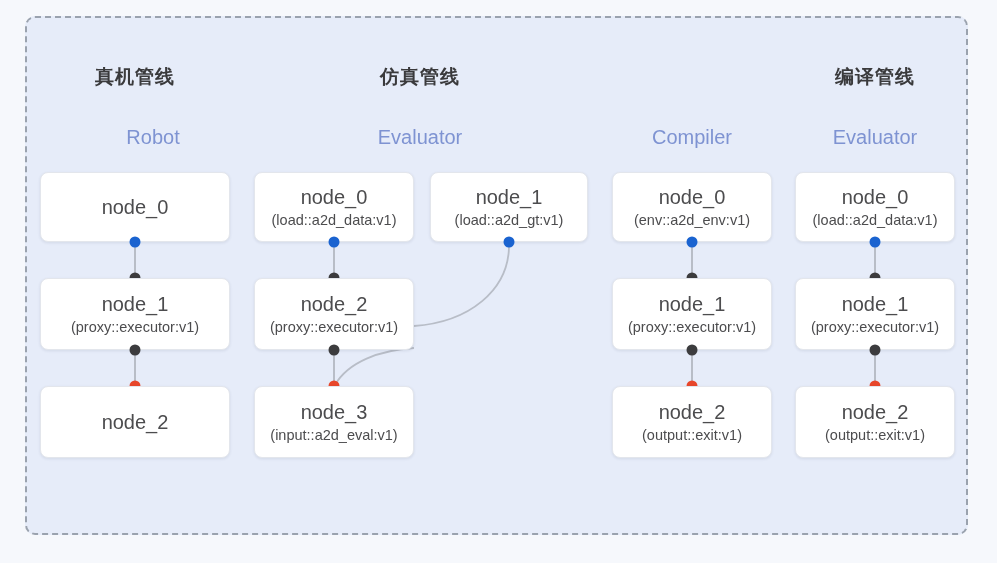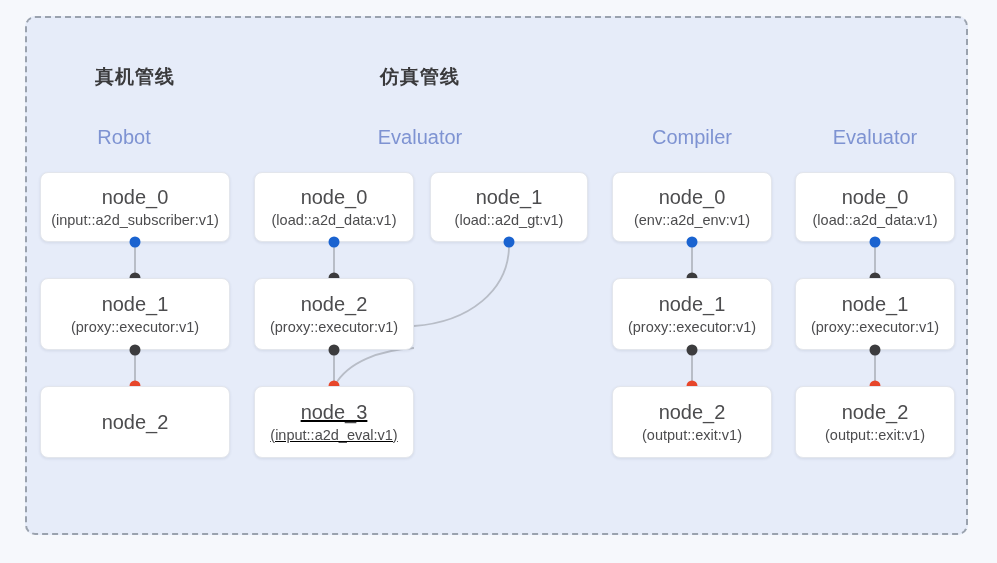--- a/index.html
+++ b/index.html
@@ -112,25 +112,24 @@
   <div class="panel"></div>
 
   <svg class="edges" viewBox="0 0 997 563" xmlns="http://www.w3.org/2000/svg">
     <path d="M 509 247 C 508 290 470 322 414 326" fill="none" stroke="#b8bdc7" stroke-width="1.8"></path>
     <path d="M 414 348 C 380 350 348 362 335 385" fill="none" stroke="#b8bdc7" stroke-width="1.8"></path>
   </svg>
 
   <div class="columns">
 
     <div class="col-title-cn" style="left:45px; top:64px; width:180px;">真机管线</div>
-    <div class="col-title-en" style="left:34px; top:126px; width:180px;">Robot</div>
+    <div class="col-title-en" style="left:63px; top:126px; width:180px;">Robot</div>
 
     <div class="node" style="left:40px; top:172px; width:190px; height:70px;">
       <div class="node-id">node_0</div>
-      <div class="node-type">(input::a2d_subscriber:v1)</div>
     </div>
     <div class="edge-line" style="left:135px; top:242px; height:36px;"></div>
     <div class="port port-out-blue" style="left:135px; top:242px;"></div>
     <div class="port port-in-dark" style="left:135px; top:278px;"></div>
 
     <div class="node" style="left:40px; top:278px; width:190px; height:72px;">
       <div class="node-id">node_1</div>
       <div class="node-type">(proxy::executor:v1)</div>
     </div>
     <div class="edge-line" style="left:135px; top:350px; height:36px;"></div>
@@ -159,21 +158,21 @@
     <div class="port port-in-dark" style="left:334px; top:278px;"></div>
 
     <div class="node" style="left:254px; top:278px; width:160px; height:72px;">
       <div class="node-id">node_2</div>
       <div class="node-type">(proxy::executor:v1)</div>
     </div>
     <div class="edge-line" style="left:334px; top:350px; height:36px;"></div>
     <div class="port port-in-dark" style="left:334px; top:350px;"></div>
     <div class="port port-in-red" style="left:334px; top:386px;"></div>
 
-    <div class="node" style="left:254px; top:386px; width:160px; height:72px;text-decoration:underline;">
+    <div class="node" style="left:254px; top:386px; width:160px; height:72px;">
       <div class="node-id">node_3</div>
       <div class="node-type">(input::a2d_eval:v1)</div>
     </div>
 
     <div class="col-title-en" style="left:602px; top:126px; width:180px;">Compiler</div>
 
     <div class="node" style="left:612px; top:172px; width:160px; height:70px;">
       <div class="node-id">node_0</div>
       <div class="node-type">(env::a2d_env:v1)</div>
     </div>
@@ -187,20 +186,21 @@
     </div>
     <div class="edge-line" style="left:692px; top:350px; height:36px;"></div>
     <div class="port port-in-dark" style="left:692px; top:350px;"></div>
     <div class="port port-in-red" style="left:692px; top:386px;"></div>
 
     <div class="node" style="left:612px; top:386px; width:160px; height:72px;">
       <div class="node-id">node_2</div>
       <div class="node-type">(output::exit:v1)</div>
     </div>
 
+    <div class="col-title-cn" style="left:785px; top:64px; width:180px;">编译管线</div>
     <div class="col-title-en" style="left:785px; top:126px; width:180px;">Evaluator</div>
 
     <div class="node" style="left:795px; top:172px; width:160px; height:70px;">
       <div class="node-id">node_0</div>
       <div class="node-type">(load::a2d_data:v1)</div>
     </div>
     <div class="edge-line" style="left:875px; top:242px; height:36px;"></div>
     <div class="port port-out-blue" style="left:875px; top:242px;"></div>
     <div class="port port-in-dark" style="left:875px; top:278px;"></div>
 

